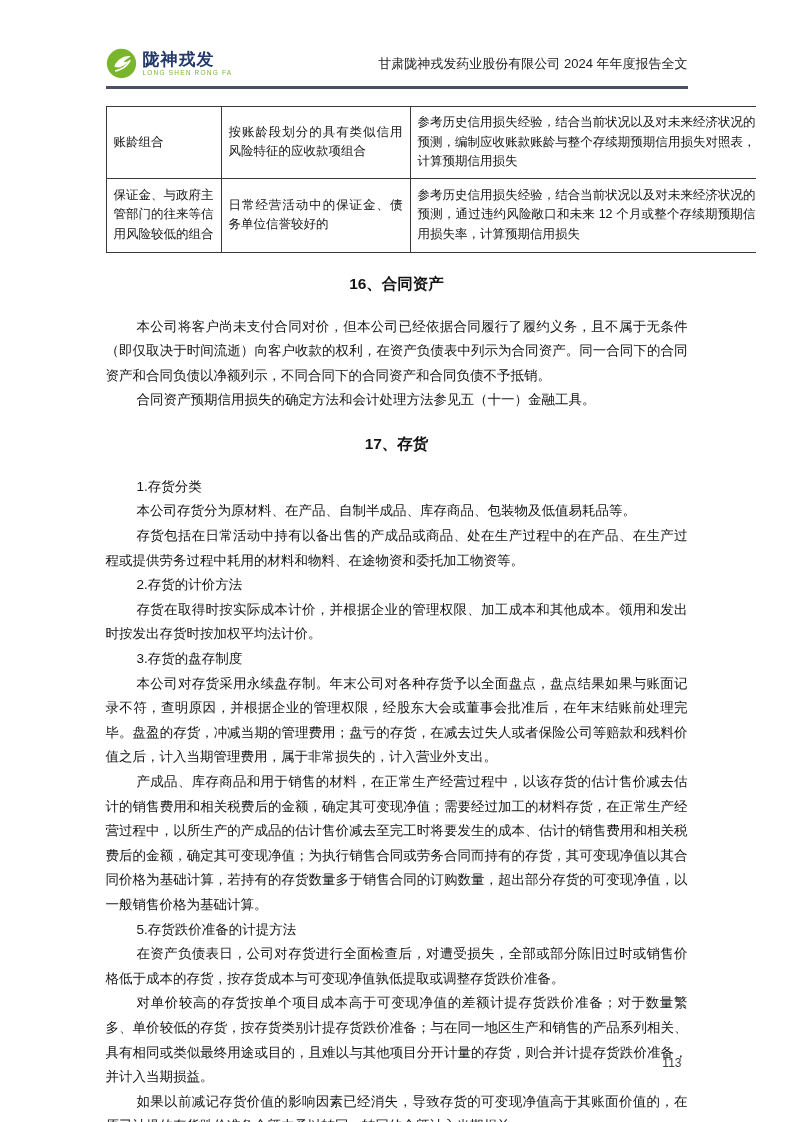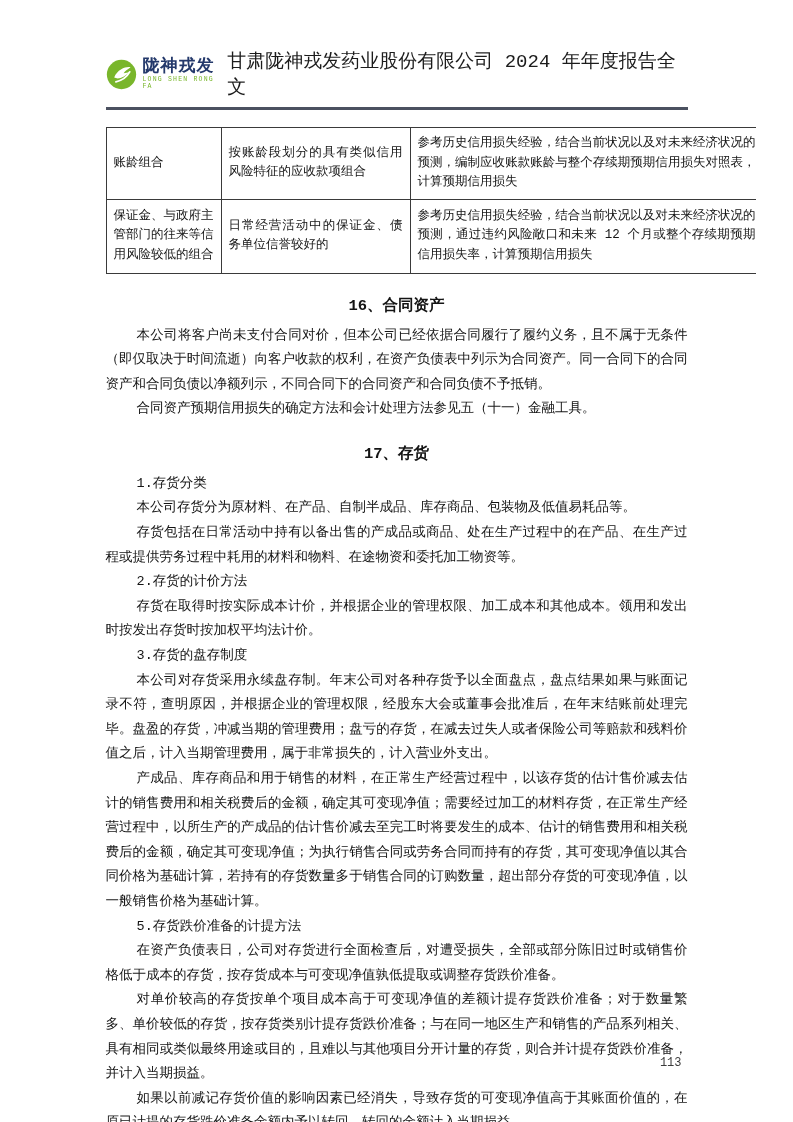--- a/index.html
+++ b/index.html
@@ -3,36 +3,36 @@
 <meta charset="utf-8">
 <style>
   html,body { margin:0; padding:0; background:#ffffff; }
   .page {
     position:relative;
     width:718px; height:1122px;
     margin:0 auto;
     background:#fff;
     box-sizing:border-box;
     padding:48px 68px 0 68px;
-    font-family:Liberation Mono, monospace;
+    font-family:Liberation Sans, sans-serif;
     color:#141414;
     overflow:hidden;
   }
   
   .header {
     display:flex; justify-content:space-between; align-items:center;
     border-bottom:3px solid #4b5160;
     padding-bottom:7px;
   }
   .logo { display:flex; align-items:center; gap:6px; }
   .logo-circle { width:31px; height:31px; flex:0 0 auto; }
   .logo-text { display:flex; flex-direction:column; line-height:1; }
   .logo-cn { font-size:17px; font-weight:bold; color:#24396b; letter-spacing:1px; }
   .logo-en { font-size:6.5px; color:#79b62b; letter-spacing:1.2px; margin-top:2px; }
-  .header-title { font-size:19px; color:#1c1c1c; }
+  .header-title { font-size:13px; color:#1c1c1c; }
 
   
   table.policy-table {
     width:100%; border-collapse:collapse; table-layout:fixed;
     margin-top:17px;
   }
   table.policy-table td {
     border:1px solid #3a3a3a;
     padding:6px 7px;
     font-size:12.5px;
@@ -43,21 +43,21 @@
   }
   .col1 { width:115px; } .col2 { width:189px; } .col3 { width:353px; }
   tr.row1 { height:71px; } tr.row2 { height:74px; }
 
   
   .section-heading {
     font-size:15.5px; font-weight:bold;
     margin:21px 0 0 0;
     text-align:center;
   }
-  .para-block { margin-top:8px; }
+  .para-block { margin-top:20px; }
   p.para {
     margin:0;
     font-size:13.5px;
     line-height:24.6px;
     text-indent:2.3em;
     text-align:justify;
     word-break:break-all;
   }
   .page-number {
     position:absolute; right:74px; bottom:52px;

